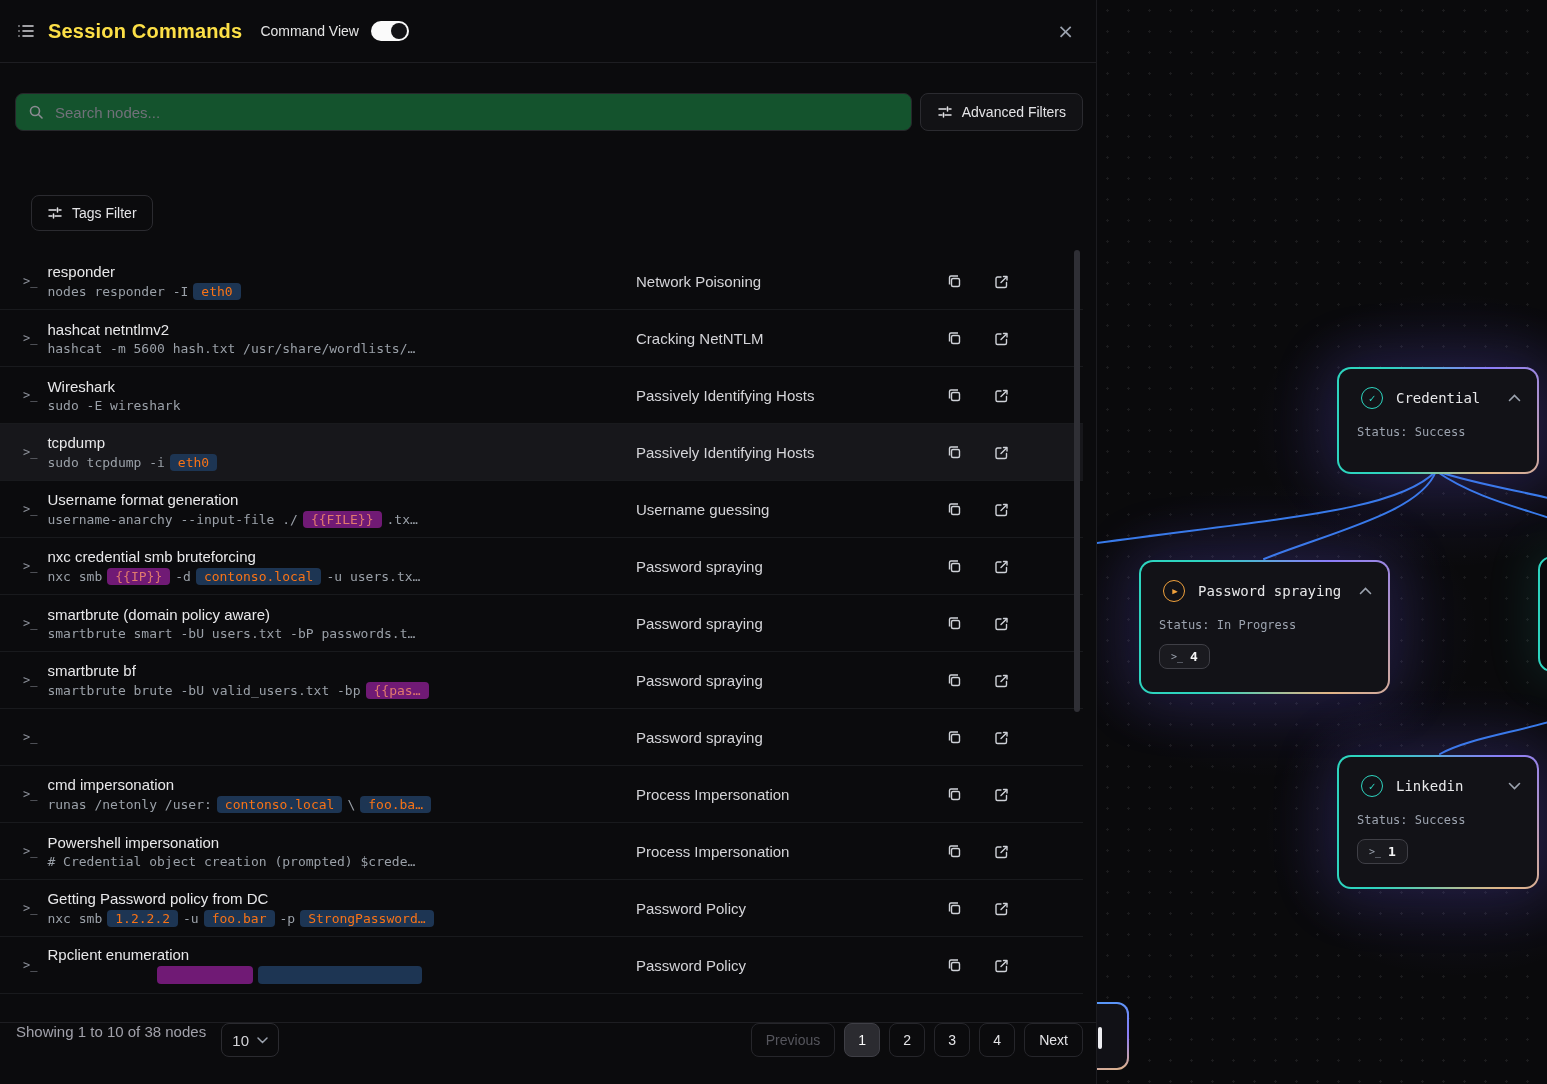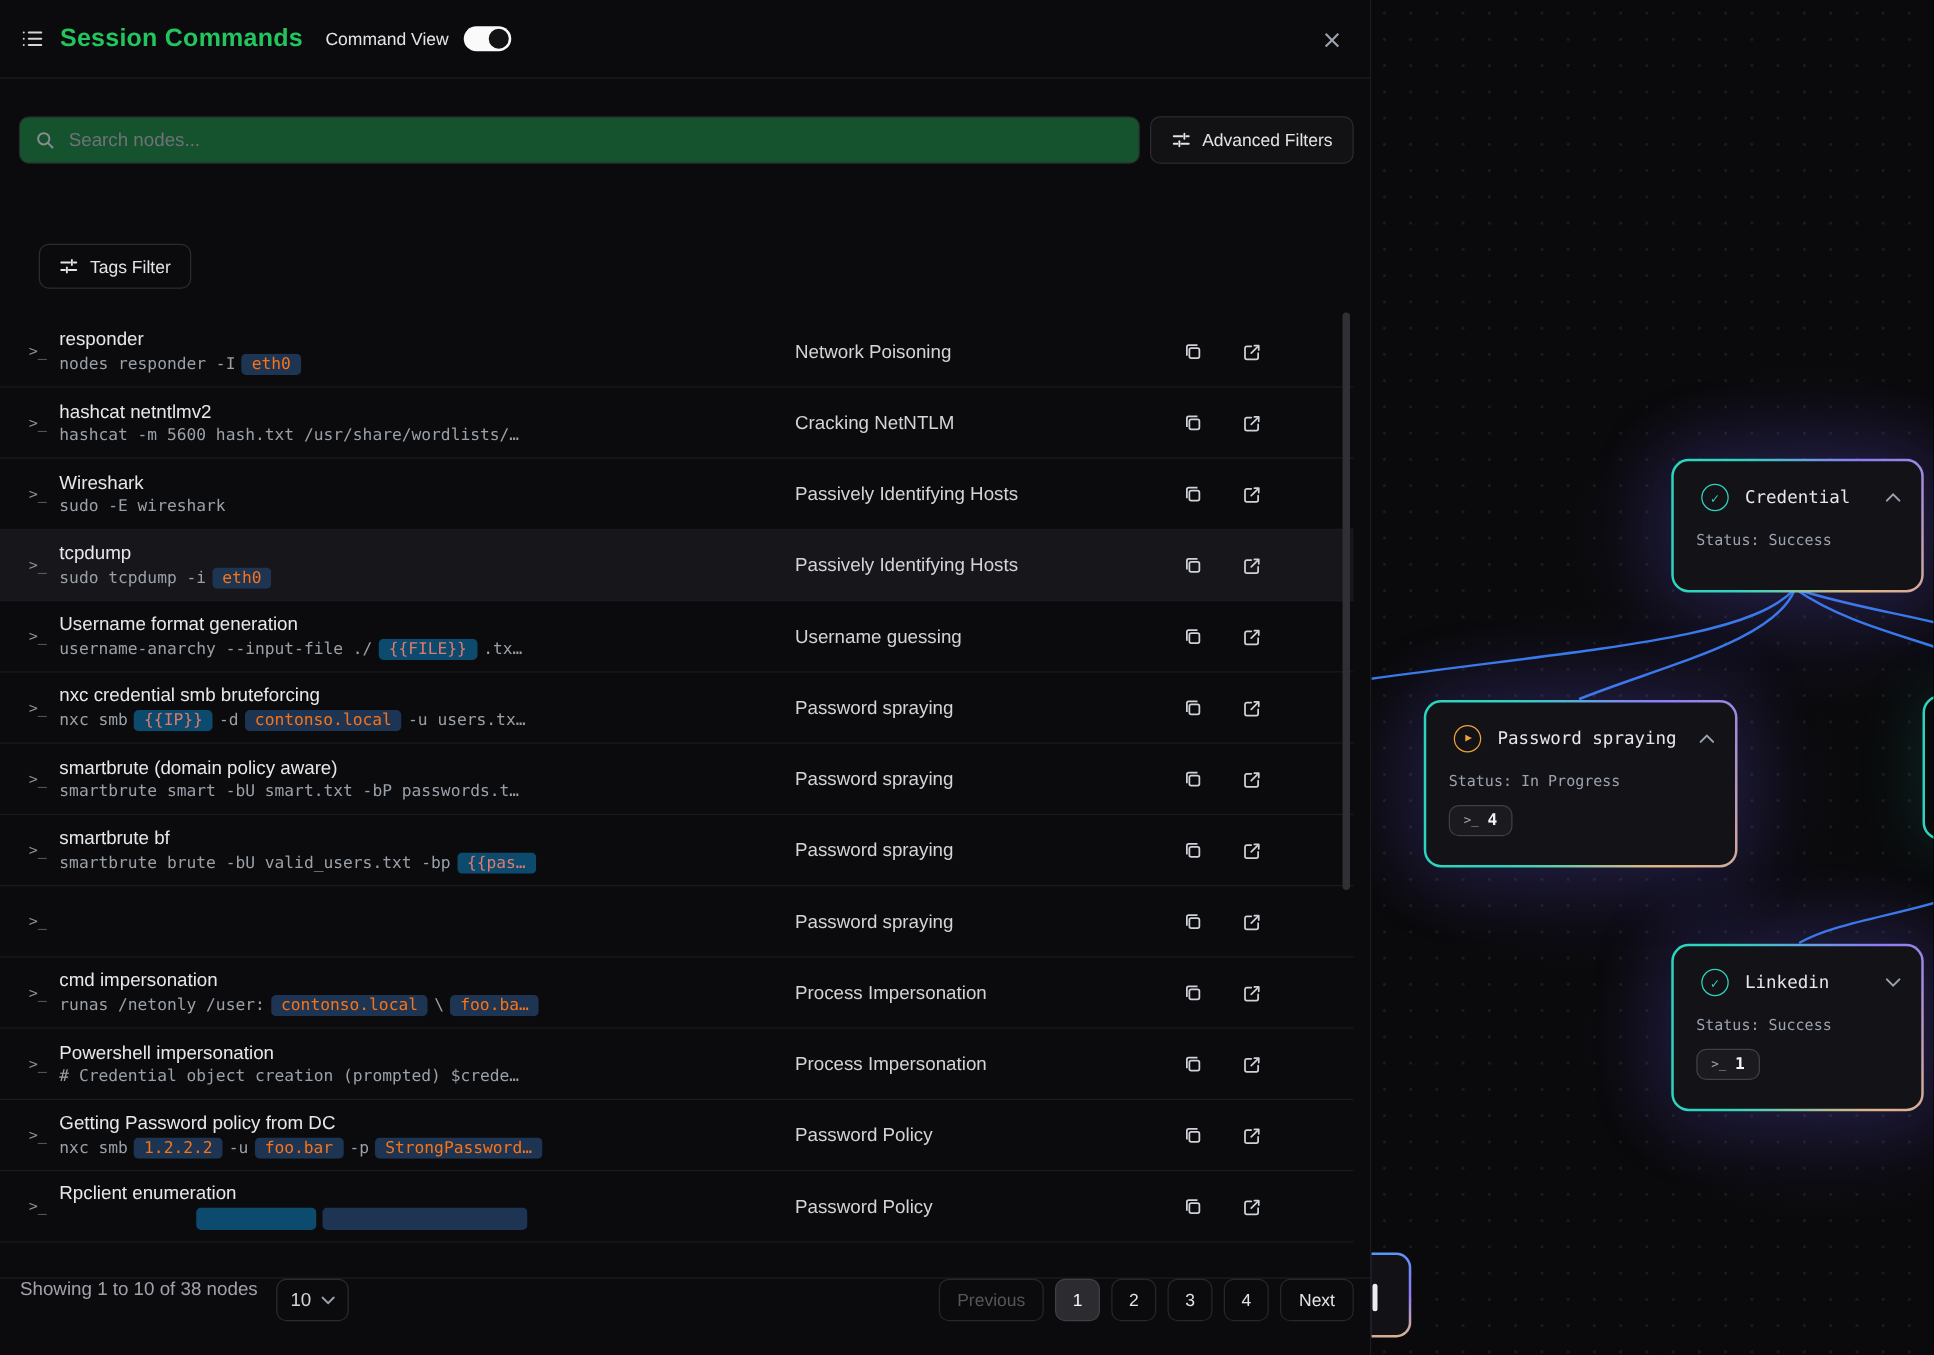--- a/index.html
+++ b/index.html
@@ -45,21 +45,21 @@
   .partial-bl{position:absolute;left:-30px;top:1002px;width:58px;height:64px;border-radius:12px;padding:2px;
               background:linear-gradient(170deg,#4f9cf9 0%,#8b7cf8 55%,#e2b587 100%);}
   .partial-bl .inner{background:#111116;border-radius:10px;height:100%;box-sizing:border-box;position:relative;}
   .partial-bl .bar{position:absolute;left:29px;top:23px;width:4px;height:22px;background:#ededf0;border-radius:2px;}
 
   
   .panel{position:absolute;left:0;top:0;width:1097px;height:1084px;background:#0b0b0d;
          border-right:1px solid #1c1c20;box-sizing:border-box;}
   .phead{height:62px;display:flex;align-items:center;padding:0 16px;border-bottom:1px solid #1e1e22;}
   .list-icon{display:flex;margin-right:12px;color:#d4d4d8;}
-  .ptitle{font-size:20px;font-weight:bold;color:#22c55e;letter-spacing:0.2px;}
+  .ptitle{font-size:20px;font-weight:bold;color:#fde047;letter-spacing:0.2px;}
   .cmdview{margin-left:18px;font-size:14px;color:#e5e5e5;}
   .toggle{margin-left:12px;width:38px;height:20px;border-radius:10px;background:#fafafa;position:relative;cursor:pointer;}
   .toggle .knob{position:absolute;right:2px;top:2px;width:16px;height:16px;border-radius:50%;background:#131316;}
   .close-btn{margin-left:auto;color:#9ca3af;font-size:20px;line-height:1;cursor:pointer;
              padding:2px 6px;font-family:"DejaVu Sans",sans-serif;}
 
   .search-row{position:absolute;left:15px;top:93px;width:1068px;display:flex;gap:8px;}
   .search-box{flex:1;height:38px;box-sizing:border-box;border:1px solid #27272b;background:#14532d;
               border-radius:8px;display:flex;align-items:center;padding:0 12px;gap:9px;}
   .search-box input{background:transparent;border:0;outline:none;color:#e4e4e7;font-size:15px;width:100%;
@@ -77,21 +77,21 @@
   .trow{height:57px;box-sizing:border-box;border-bottom:1px solid #191a1d;cursor:pointer;}
   .trow.hl{background:#17171b;}
   .cell-cmd{display:flex;align-items:center;gap:10px;padding-left:23px;min-width:0;}
   .term-icon{color:#8b8f98;font-family:"DejaVu Sans Mono",monospace;font-size:12px;flex:0 0 auto;}
   .cmd-texts{min-width:0;}
   .cmd-title{font-size:15px;color:#e8e8ea;white-space:nowrap;overflow:hidden;}
   .cmd-line{margin-top:3px;font-family:"DejaVu Sans Mono",monospace;font-size:13px;color:#9aa0a8;
             white-space:nowrap;overflow:hidden;display:flex;align-items:center;gap:5px;}
   .badge{border-radius:4px;padding:1px 8px;font-size:13px;display:inline-block;}
   .badge.blue{background:#1d3553;color:#f97316;}
-  .badge.red{background:#0c4a6e;color:#e07a6e;}
+  .badge.red{background:#701a75;color:#e07a6e;}
   .trow.clipped .badge.red:empty{margin-left:110px;min-width:80px;height:16px;}
   .trow.clipped .badge.blue:empty{min-width:148px;height:16px;}
   .cell-node{padding-left:23px;font-size:15px;color:#d4d4d8;white-space:nowrap;overflow:hidden;}
   .cell-actions{display:flex;gap:30px;padding-left:30px;color:#cfd2d8;}
   .icon-btn{cursor:pointer;display:flex;}
   .scroll-thumb{position:absolute;right:16px;top:250px;width:6px;height:462px;border-radius:3px;background:#2f2f35;cursor:pointer;}
 
   .pfoot{position:absolute;left:0;bottom:0;width:1097px;height:62px;box-sizing:border-box;
          border-top:1px solid #1e1e22;display:flex;align-items:flex-start;padding:0 14px 0 16px;}
   .summary{font-size:15px;color:#a1a1aa;}
@@ -410,21 +410,21 @@
                 </svg>
               </span>
             </div>
           </div>
           <div class="trow">
             <div class="cell-cmd">
               <span class="term-icon">&gt;_</span>
               <div class="cmd-texts">
                 <div class="cmd-title">smartbrute (domain policy aware)</div>
                 <div class="cmd-line">
-                  <span>smartbrute smart -bU smart.txt -bP passwords.t…</span>
+                  <span>smartbrute smart -bU users.txt -bP passwords.t…</span>
                 </div>
               </div>
             </div>
             <div class="cell-node">Password spraying</div>
             <div class="cell-actions">
               <span class="icon-btn">
                 <svg width="17" height="17" viewBox="0 0 17 17" fill="none" stroke="currentColor" stroke-width="1.4" stroke-linejoin="round">
                   <rect x="5.5" y="5.5" width="8" height="8" rx="1.5"></rect>
                   <path d="M3.5 11.5 V4.5 a1.5 1.5 0 0 1 1.5-1.5 h7"></path>
                 </svg>

